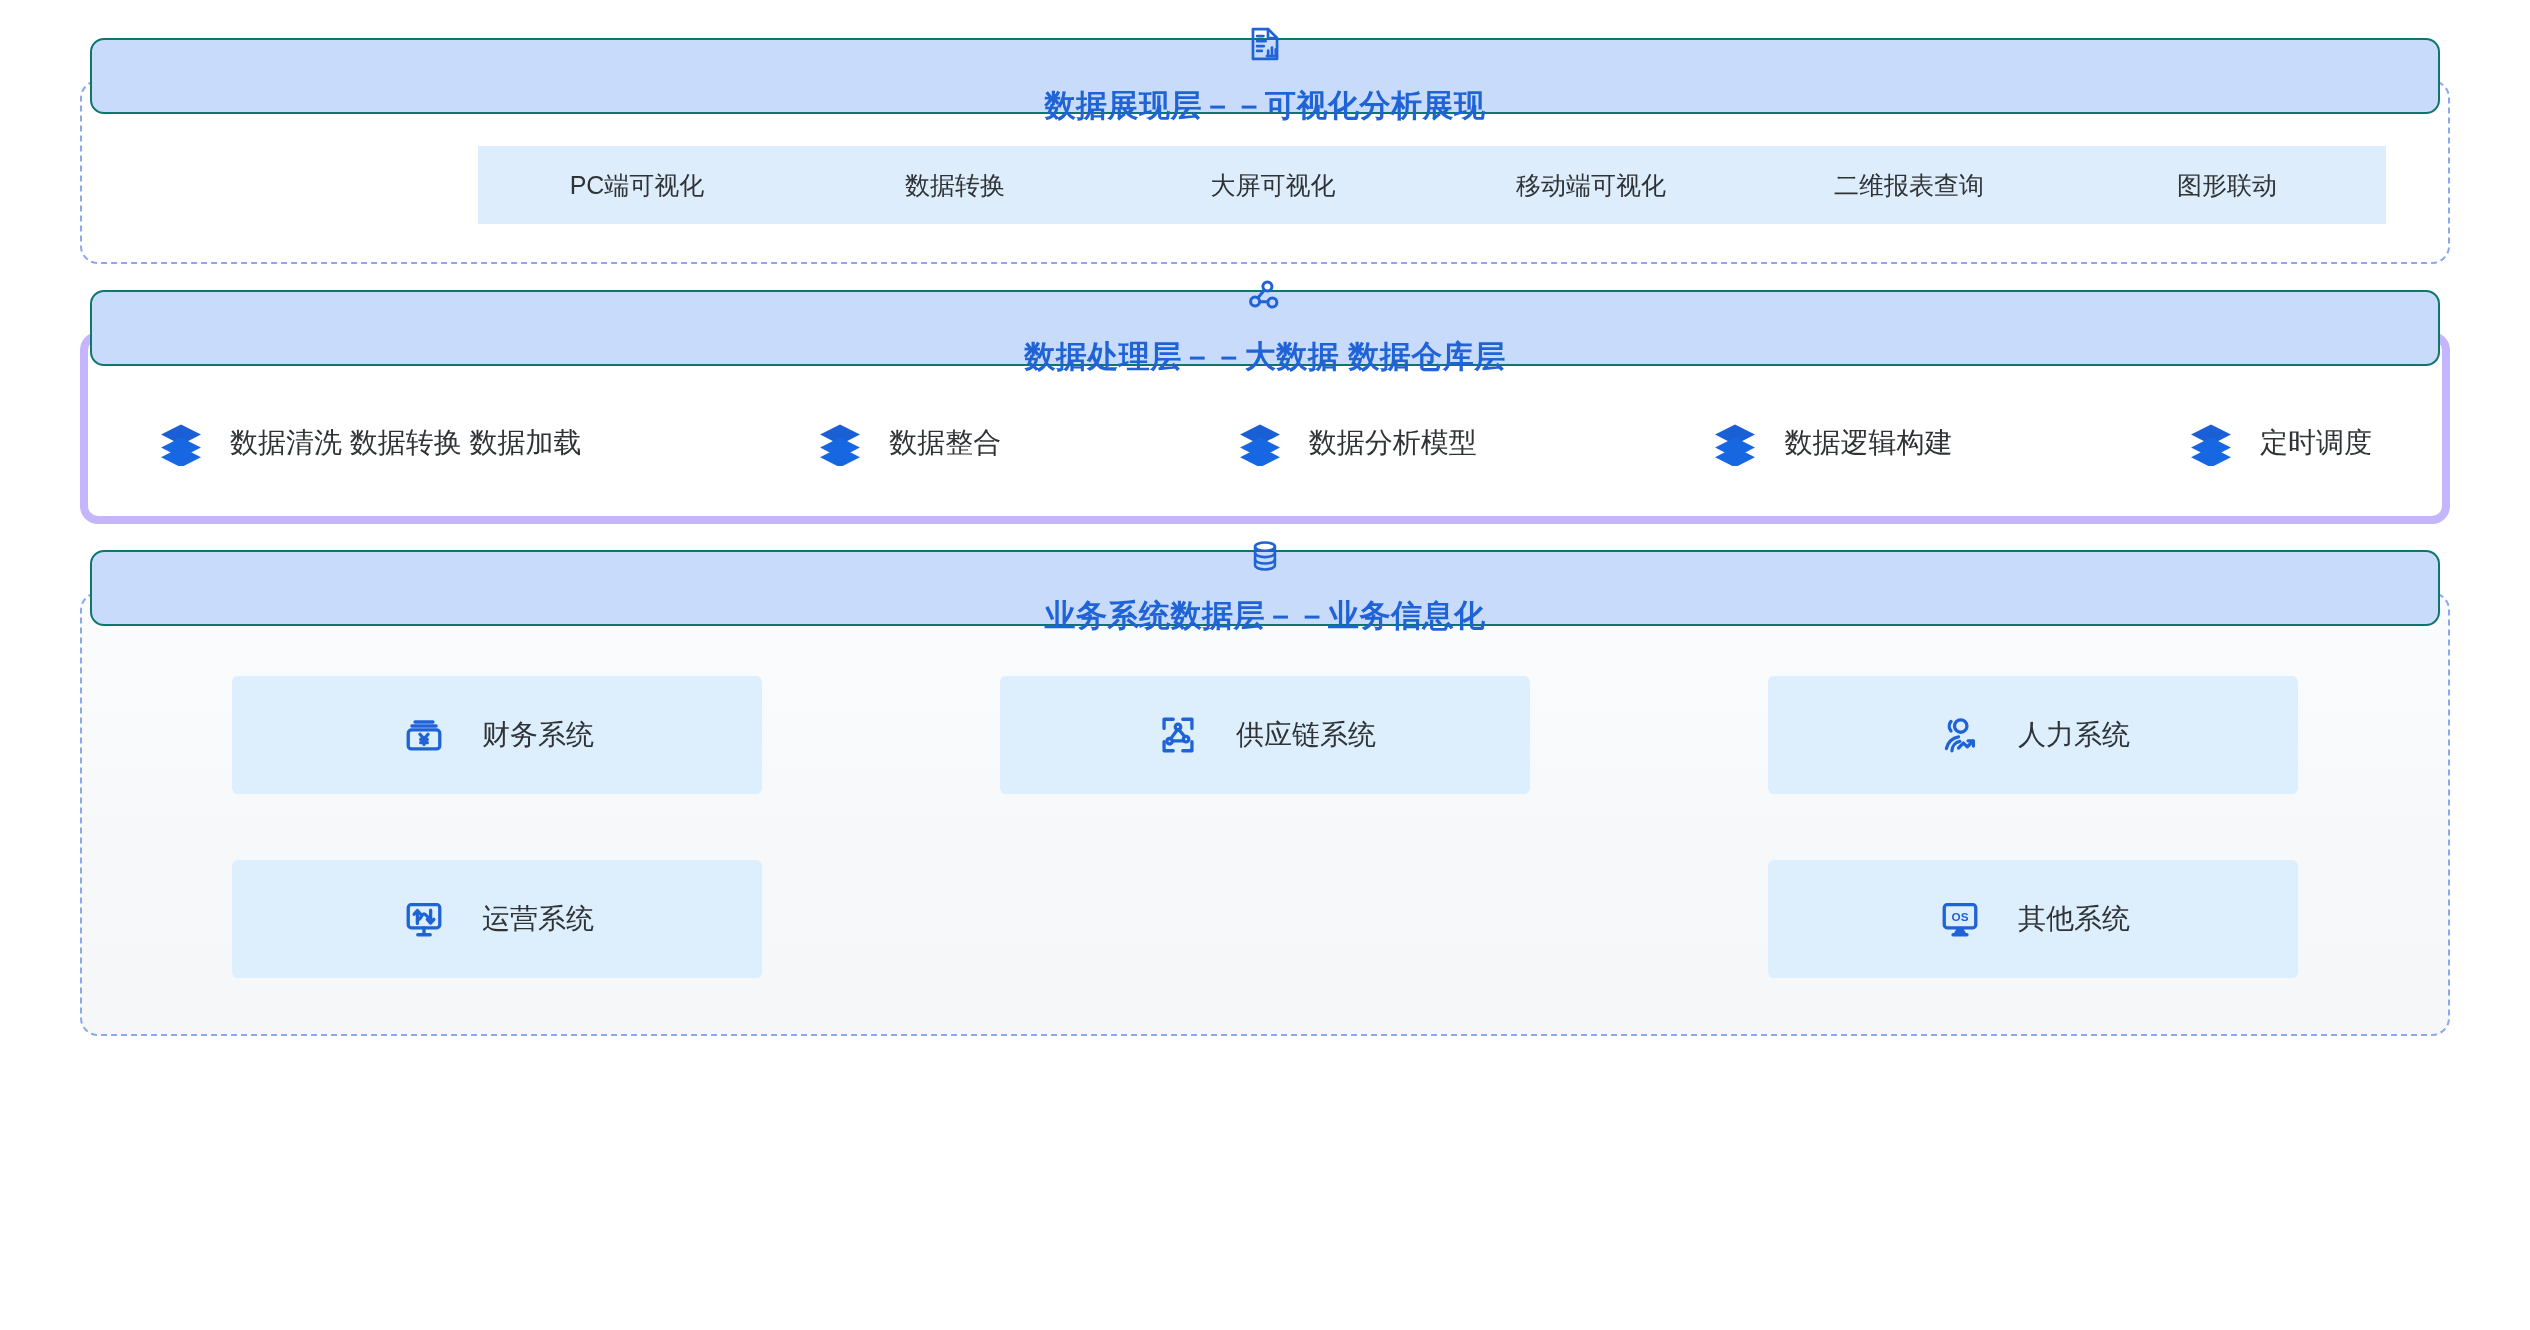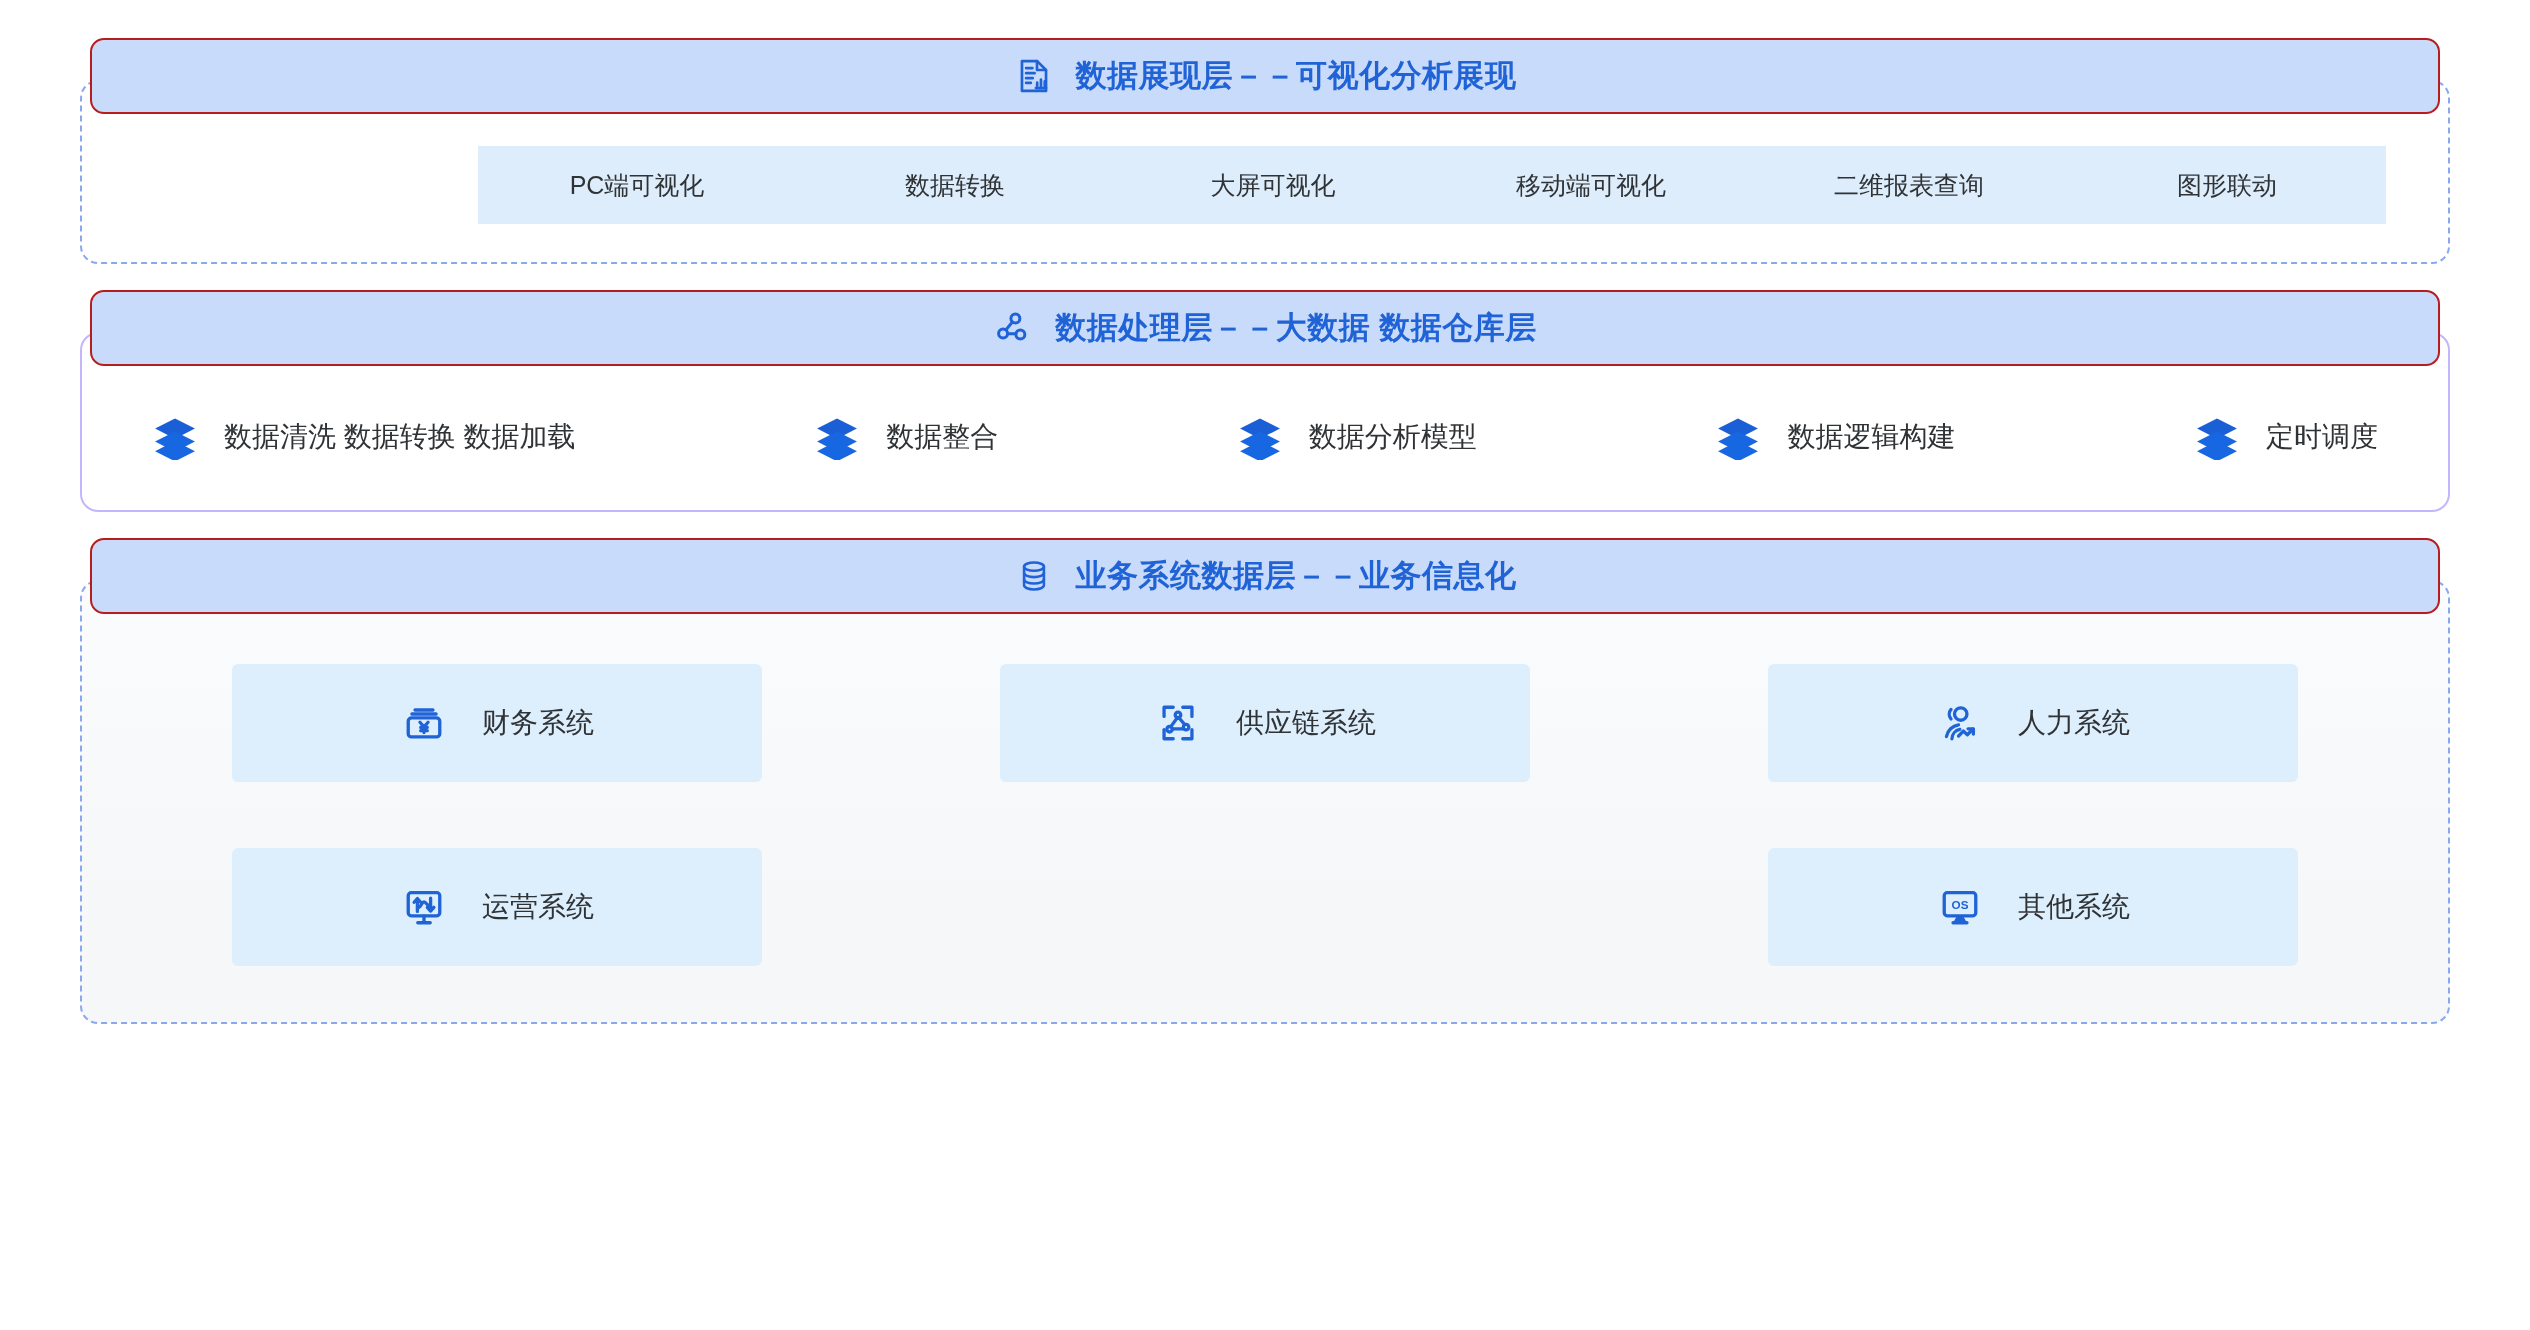--- a/index.html
+++ b/index.html
@@ -36,41 +36,42 @@
     box-sizing: border-box;
     border-radius: 18px;
     margin-top: -34px;
     padding-top: 34px;
   }
   .layer-dashed > .layer-body {
     border: 2px dashed #8aa8ee;
     background: #ffffff;
   }
   .layer-solid > .layer-body {
-    border: 2px solid #c4b5fd;
+    border: 8px solid #c4b5fd;
     background: #ffffff;
   }
   .layer-gradient > .layer-body {
     border: 2px dashed #8aa8ee;
     background: linear-gradient(180deg, #fbfcfe 0%, #f7f8fa 55%, #f6f7f9 100%);
   }
 
   
   .layer-header {
     position: relative;
     z-index: 3;
     height: 72px;
     margin: 0 10px;
-    border: 2px solid #b91c1c;
+    border: 2px solid #0f766e;
     border-radius: 14px;
     background: #c9dbfb;
     display: flex;
     align-items: center;
     justify-content: center;
     gap: 22px;
+    flex-direction: column;
   }
   .layer-header .hdr-icon {
     display: flex;
     align-items: center;
     justify-content: center;
     width: 40px;
     height: 40px;
   }
   .layer-header .hdr-title {
     font-size: 31px;

